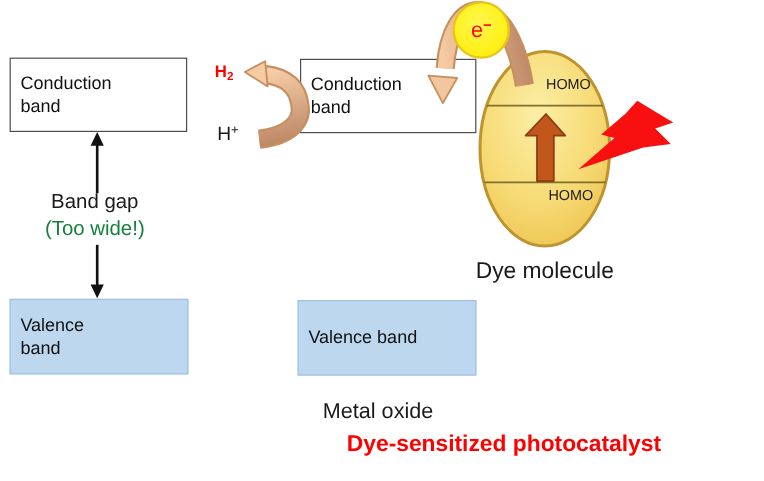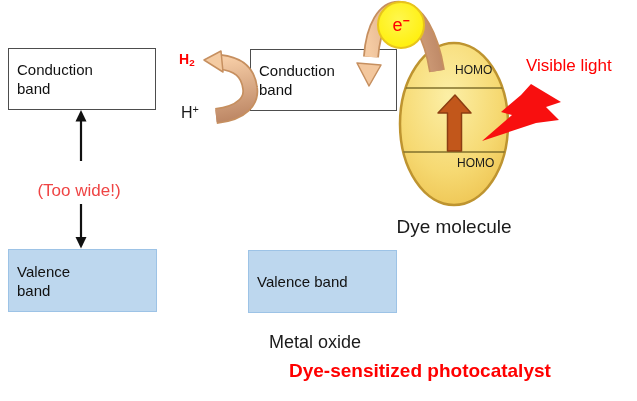--- a/index.html
+++ b/index.html
@@ -19,21 +19,21 @@
     font-size:15px;line-height:19px;color:#111;
     padding-left:8px;
   }
   .cb{background:#ffffff;border:1.5px solid #4d4d4d;}
   .vb{background:#bdd7ee;border:1.5px solid #9dc3e6;}
   .wrap92{display:block;width:92px;}
   .wrap72{display:block;width:72px;}
   .center{text-align:center;white-space:normal;}
   .black-cap{font-size:18px;color:#1a1a1a;}
   .red{color:#ff0000;}
-  .purple{color:#ef4444;}
+  .purple{color:#15803d;}
   .sub{font-size:0.7em;vertical-align:-0.25em;}
   .sup{font-size:0.68em;vertical-align:0.45em;}
 </style>
 </head>
 <body>
 
 <div class="stage">
 
   <div class="box cb" style="left:8px;top:48px;width:148px;height:62px;">
     <span class="wrap92">Conduction band</span>
@@ -100,35 +100,37 @@
     <g stroke="#111111" stroke-width="2.2" fill="#111111">
       <line x1="81" y1="161" x2="81" y2="117"></line>
       <polygon points="81,110 75.5,121.5 86.5,121.5" stroke="none"></polygon>
       <line x1="81" y1="204" x2="81" y2="241"></line>
       <polygon points="81,248.5 75.5,237 86.5,237" stroke="none"></polygon>
     </g>
 
     <circle cx="401" cy="25" r="23" fill="url(#eGrad)" stroke="#e8c41c" stroke-width="2"></circle>
   </svg>
 
+  <div class="lbl black-cap" style="left:14px;top:158px;width:130px;font-size:17px;">
+    <div class="center">Band gap</div>
+  </div>
   <div class="lbl purple" style="left:14px;top:181px;width:130px;font-size:17px;">
     <div class="center">(Too wide!)</div>
   </div>
 
 
   <div class="lbl red" style="left:179px;top:51px;font-size:14px;font-weight:bold;"><span>H</span><span class="sub">2</span></div>
 
   <div class="lbl" style="left:181px;top:103px;font-size:16px;"><span>H</span><span class="sup">+</span></div>
 
   <div class="lbl red center" style="left:378px;top:14px;width:46px;font-size:18px;"><span>e</span><span class="sup" style="font-weight:bold;">−</span></div>
 
   <div class="lbl" style="left:455px;top:63px;font-size:12px;">HOMO</div>
   <div class="lbl" style="left:457px;top:156px;font-size:12px;">HOMO</div>
 
-  <div class="lbl red" style="left:526px;top:56px;font-size:17px;">Visible light</div>
 
   <div class="lbl" style="left:269px;top:332px;font-size:18px;">Metal oxide</div>
 
   <div class="lbl center" style="left:374px;top:216px;width:160px;font-size:19px;">Dye molecule</div>
 
   <div class="lbl red" style="left:289px;top:360px;font-size:19px;font-weight:bold;">Dye-sensitized photocatalyst</div>
 
 </div>
 
 </body></html>

